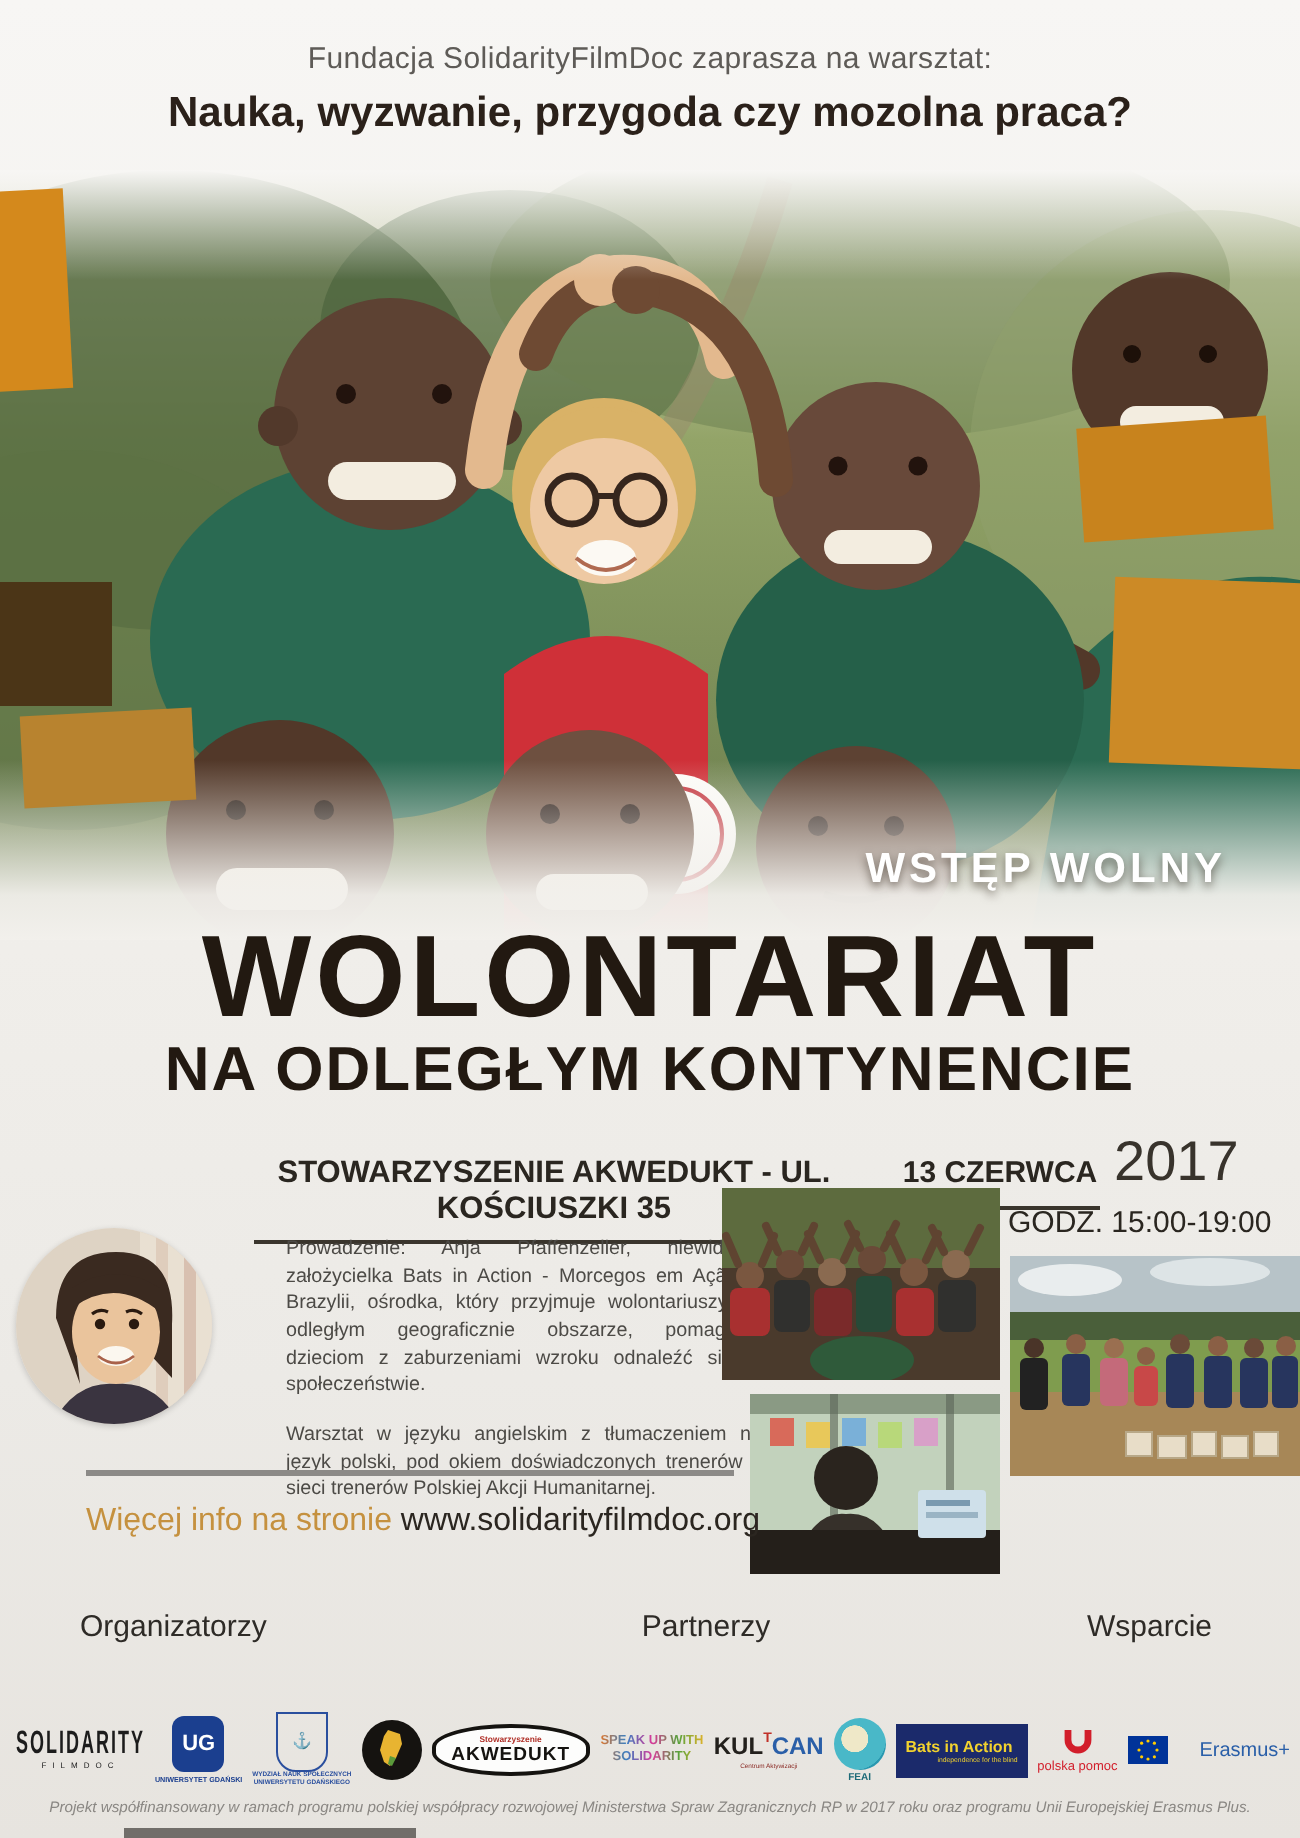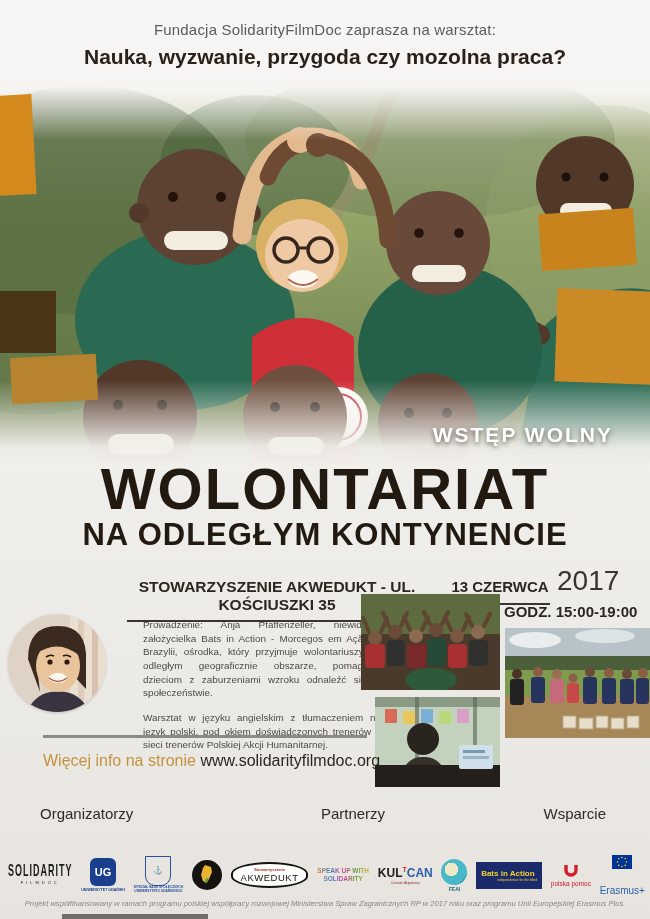--- a/index.html
+++ b/index.html
@@ -33,21 +33,21 @@
     font-size:31px;font-weight:bold;color:#221911;letter-spacing:1px;line-height:1;}
   
   .venue-label{position:absolute;left:42px;top:570px;font-size:24px;color:#45403a;}
   .venue-value{position:absolute;left:127px;top:578px;width:300px;text-align:center;
     font-size:15.5px;font-weight:bold;color:#2a2620;
     border-bottom:2px solid #3a352d;padding-bottom:6px;}
   .event-date{position:absolute;left:450px;top:578px;width:100px;text-align:center;
     font-size:15px;font-weight:bold;color:#2a2620;
     border-bottom:2px solid #3a352d;padding-bottom:8px;}
   .event-year{position:absolute;left:557px;top:565px;font-size:28px;color:#38332c;}
-  .event-time{position:absolute;left:504px;top:603px;font-size:15px;font-weight:bold;color:#2a2620;}
+  .event-time{position:absolute;left:504px;top:603px;font-size:15px;font-weight:normal;color:#2a2620;}
   
   .portrait{position:absolute;left:8px;top:614px;width:98px;height:98px;border-radius:50%;
     overflow:hidden;box-shadow:0 1px 3px rgba(0,0,0,.18);}
   .about-text{position:absolute;left:119px;top:618px;width:238px;
     font-size:9.9px;line-height:1.38;color:#4c4a46;text-align:justify;margin-left:24px;}
   .about-text p{margin:0;}
   .about-text p + p{margin-top:11px;}
   .photo1{position:absolute;left:361px;top:594px;width:139px;height:96px;}
   .photo2{position:absolute;left:505px;top:628px;width:145px;height:110px;}
   .photo3{position:absolute;left:375px;top:697px;width:125px;height:90px;}
@@ -69,37 +69,37 @@
     font-size:11px;font-weight:bold;display:flex;align-items:center;justify-content:center;}
   .lg-ug-cap{font-size:3.6px;color:#1b3f8f;margin-top:2px;font-weight:bold;}
   .lg-wns-shield{width:24px;height:28px;border:1px solid #2a4f9e;border-radius:0 0 10px 10px;
     display:flex;flex-direction:column;align-items:center;justify-content:center;color:#2a4f9e;}
   .lg-wns-cross{font-size:8px;line-height:1;}
   .lg-wns-txt{font-size:3.2px;font-weight:bold;color:#2a4f9e;line-height:1.2;}
   .lg-africa{width:30px;height:30px;border-radius:50%;background:#151310;position:relative;}
   .lg-africa svg{position:absolute;left:0;top:0;}
   .lg-akw{border:2px solid #151310;border-radius:50%/45%;padding:3px 8px;background:#fdfdfc;}
   .lg-akw-sub{font-size:4.2px;color:#b03028;font-weight:bold;}
-  .lg-akw-main{font-size:9.5px;font-weight:normal;color:#151310;letter-spacing:.5px;text-align:center;}
+  .lg-akw-main{font-size:9.5px;font-weight:bold;color:#151310;letter-spacing:.5px;text-align:center;}
   .lg-speak{font-size:6.5px;font-weight:bold;line-height:1.25;width:52px;
     background:linear-gradient(90deg,#e0762a,#3a7fc1,#d8399a,#58a23c,#e0b32a);
     -webkit-background-clip:text;background-clip:text;color:transparent;}
   .lg-kul{font-size:12px;font-weight:bold;color:#23201c;}
   .lg-kul .k2{font-size:7px;color:#c03028;vertical-align:top;}
   .lg-kul .k3{color:#2a5fa8;}
   .lg-kul-sub{font-size:3.2px;color:#8a2a24;margin-top:1px;}
   .lg-feai-globe{width:26px;height:26px;border-radius:50%;
     background:radial-gradient(circle at 40% 40%,#efe8c8 0 30%,#49b8c8 31% 70%,#2a98b0 71% 100%);}
   .lg-feai-txt{font-size:5px;font-weight:bold;color:#1c6a78;margin-top:1px;}
   .lg-bats{width:66px;height:27px;background:#1b2a6b;display:flex;flex-direction:column;
     align-items:flex-start;justify-content:center;padding:2px 5px;box-sizing:border-box;}
   .lg-bats-main{font-size:8px;font-weight:bold;color:#f2d22e;}
   .lg-bats-sub{font-size:3.4px;color:#f2d22e;align-self:flex-end;}
   .lg-pp-txt{font-size:6.5px;color:#d21e2b;margin-top:1px;}
-  .lg-era{flex-direction:column;gap:16px;}
+  .lg-era{flex-direction:row;gap:16px;}
   .lg-era-flag{width:20px;height:14px;background:#039;display:inline-block;position:relative;}
   .lg-era-txt{font-size:10px;color:#2a5fa8;}
   .fine-print{position:absolute;left:10px;top:899px;width:630px;text-align:center;
     font-size:7.6px;font-style:italic;color:#8a8783;}
   .bottom-strip{position:absolute;left:62px;top:914px;width:146px;height:5px;background:#4a4743;opacity:.75;}
 </style>
 </head>
 <body>
 
 <div class="poster">

